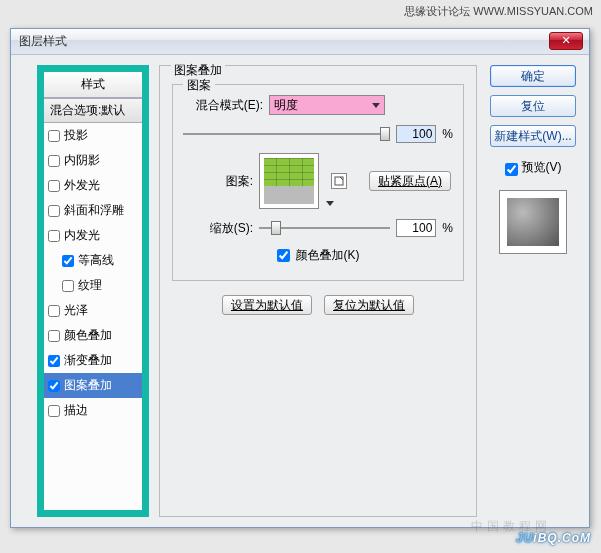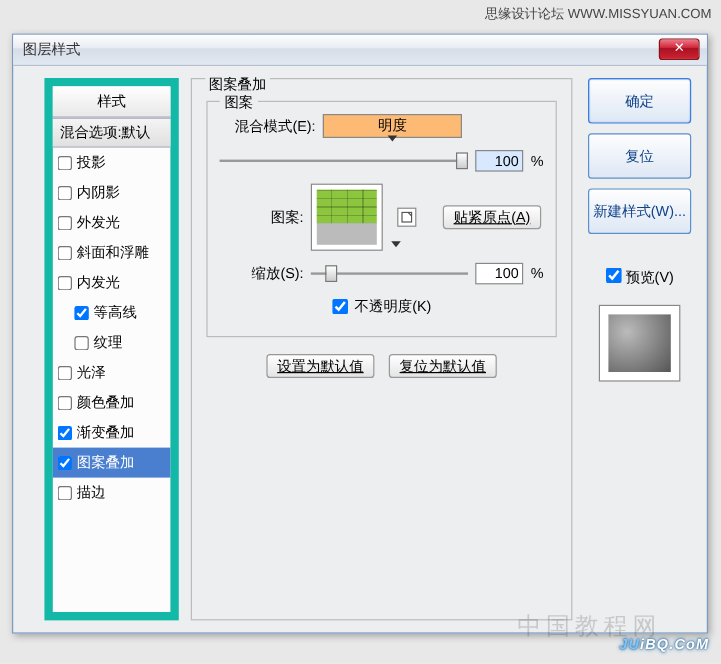--- a/index.html
+++ b/index.html
@@ -17,42 +17,42 @@
 .style-item.indent { padding-left: 18px; }
 .style-item.selected { background: #4a7fd0; color: #fff; }
 .style-item input[type="checkbox"] { width: 12px; height: 12px; }
 .main-panel { flex: 1; position: relative; }
 .main-title { position: absolute; left: 12px; top: -3px; background: #eceef0; padding: 0 3px; z-index: 2; }
 .main-fieldset { border: 1px solid #bbb; height: 100%; padding: 12px; position: relative; }
 .pattern-fieldset { border: 1px solid #bbb; padding: 10px 10px 16px; position: relative; margin-top: 6px; }
 .pattern-legend { position: absolute; left: 10px; top: -8px; background: #eceef0; padding: 0 4px; }
 .row { display: flex; align-items: center; margin-bottom: 10px; gap: 6px; }
 .label { display: inline-block; text-align: right; }
-.select { border: 1px solid #888; background: #fdba74; height: 20px; width: 116px; padding: 0 4px; display: flex; align-items: center; justify-content: space-between; cursor: pointer; flex-direction: column; }
+.select { border: 1px solid #888; background: #f9a8d4; height: 20px; width: 116px; padding: 0 4px; display: flex; align-items: center; justify-content: space-between; cursor: pointer; }
 .select .arrow { width: 0; height: 0; border-left: 4px solid transparent; border-right: 4px solid transparent; border-top: 5px solid #333; }
 .slider-track { flex: 1; height: 2px; background: #999; position: relative; }
 .slider-thumb { position: absolute; width: 10px; height: 14px; background: linear-gradient(#fff,#ccc); border: 1px solid #777; top: -6px; cursor: pointer; }
 .num-input { width: 40px; height: 18px; border: 1px solid #888; background: #d8e8ff; text-align: right; padding-right: 3px; }
 .num-input.plain { background: #fff; }
 .pattern-swatch { width: 60px; height: 56px; border: 1px solid #888; background: #fff; display: inline-flex; align-items: center; justify-content: center; position: relative; cursor: pointer; }
 .swatch-inner { width: 50px; height: 46px; background: linear-gradient(#8cc63f 60%, #bbb 60%); position: relative; }
 .swatch-inner::before { content: ""; position: absolute; inset: 0; background-image: repeating-linear-gradient(0deg, transparent 0 6px, rgba(0,0,0,0.2) 6px 7px), repeating-linear-gradient(90deg, transparent 0 12px, rgba(0,0,0,0.2) 12px 13px); height: 60%; }
 .swatch-drop { position: absolute; right: -16px; bottom: 2px; width: 0; height: 0; border-left: 4px solid transparent; border-right: 4px solid transparent; border-top: 5px solid #333; }
 .small-btn { border: 1px solid #999; background: linear-gradient(#fff,#e4e4e4); height: 20px; padding: 0 8px; border-radius: 3px; cursor: pointer; display: inline-flex; align-items: center; text-decoration: underline; }
 .new-icon { width: 16px; height: 16px; border: 1px solid #888; background: #fff; display: inline-flex; align-items: center; justify-content: center; cursor: pointer; margin-left: 6px; }
 .btn-row { display: flex; gap: 12px; justify-content: center; margin-top: 14px; }
 .right-panel { width: 92px; display: flex; flex-direction: column; gap: 8px; align-items: center; }
-.main-btn { width: 86px; height: 38px; border: 1px solid #5a8fd0; background: linear-gradient(#fefefe,#dde7f4); border-radius: 3px; cursor: pointer; color: #10428a; display: flex; align-items: center; justify-content: center; }
+.main-btn { width: 86px; height: 22px; border: 1px solid #5a8fd0; background: linear-gradient(#fefefe,#dde7f4); border-radius: 3px; cursor: pointer; color: #10428a; display: flex; align-items: center; justify-content: center; }
 .main-btn.hot { border: 1px solid #3a7fe0; box-shadow: 0 0 1px #3a7fe0 inset; }
-.preview-check { display: flex; align-items: flex-start; gap: 4px; margin-top: 20px; }
+.preview-check { display: flex; align-items: flex-end; gap: 4px; margin-top: 4px; }
 .preview-box { width: 68px; height: 64px; border: 1px solid #888; background: #fff; display: flex; align-items: center; justify-content: center; margin-top: 6px; }
 .preview-grad { width: 52px; height: 48px; background: radial-gradient(circle at 30% 30%, #bbb, #555); }
 .watermark { position: absolute; right: 10px; bottom: 6px; font-size: 20px; font-weight: bold; color: #fff; text-shadow: 0 0 4px #38a0f2, 0 0 2px #000; font-style: italic; letter-spacing: 1px; }
 .wm1 { color: #7cc6ff; } .wm2 { color: #fff; }
-.wm-back { position: absolute; right: 50px; bottom: 18px; color: rgba(50,50,50,0.2); font-size: 20px; letter-spacing: 4px; }
+.wm-back { position: absolute; right: 50px; bottom: 18px; color: rgba(50,50,50,0.2); font-size: 12px; letter-spacing: 4px; }
 </style>
 </head>
 <body>
 
 <div class="top-attr">思缘设计论坛  WWW.MISSYUAN.COM</div>
 
 <div class="dialog">
   <div class="titlebar">
     <span>图层样式</span>
     <div class="close-btn">✕</div>
@@ -154,21 +154,21 @@
             <span class="label" style="width:70px">缩放(S):</span>
             <div class="slider-track" style="width:130px">
               <div class="slider-thumb" style="left:12px"></div>
             </div>
             <input class="num-input plain" value="100" style="">
             <span>%</span>
           </div>
 
           <div class="row" style="justify-content:center;margin-bottom:0">
             <input type="checkbox" checked="" style="">
-            <span>不透明度(K)</span>
+            <span>颜色叠加(K)</span>
           </div>
         </div>
 
         <div class="btn-row">
           <div class="small-btn">设置为默认值</div>
           <div class="small-btn">复位为默认值</div>
         </div>
       </div>
     </div>
 

